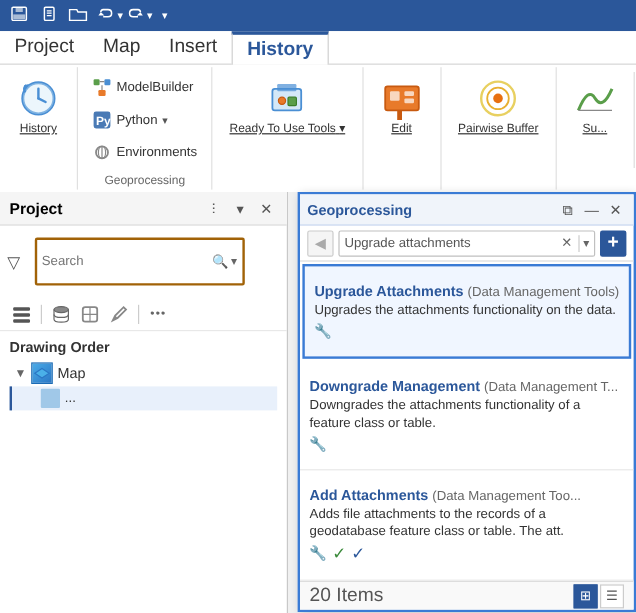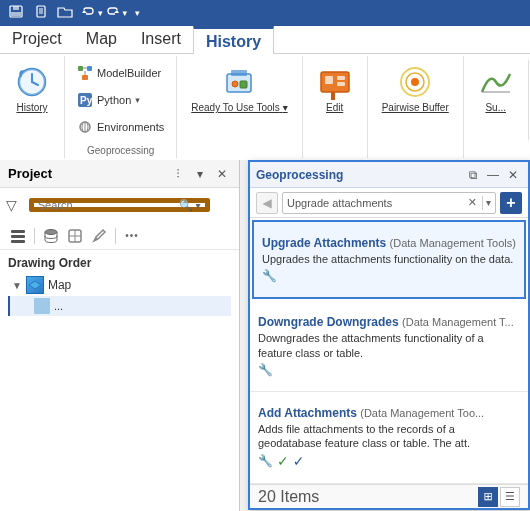--- a/index.html
+++ b/index.html
@@ -161,24 +161,24 @@
     .panel-icon-btn {
       width: 18px; height: 18px;
       display: flex; align-items: center; justify-content: center;
       cursor: pointer; color: #555;
       font-size: 12px;
     }
     .search-bar {
       display: flex;
       align-items: center;
       margin: 6px 8px;
-      border: 5px solid #a16207;
+      border: 2px solid #a16207;
       background: #fff;
       border-radius: 2px;
-      height: 14px;
+      height: 40px;
       padding: 0 4px;
     }
     .search-input {
       flex: 1;
       border: none;
       outline: none;
       font-size: 11px;
       color: #333;
       background: transparent;
     }
@@ -659,21 +659,21 @@
           <span class="gp-result-source"> (Data Management Tools)</span>
         </div>
         <div class="gp-result-desc">Upgrades the attachments functionality on the data.</div>
         <div class="gp-result-actions">
           <span class="wrench-icon">🔧</span>
         </div>
       </div>
 
       <div class="gp-result-item">
         <div>
-          <span class="gp-result-title">Downgrade Downgrades</span>
+          <span class="gp-result-title">Downgrade Management</span>
           <span class="gp-result-source"> (Data Management T...</span>
         </div>
         <div class="gp-result-desc">Downgrades the attachments functionality of a feature class or table.</div>
         <div class="gp-result-actions">
           <span class="wrench-icon">🔧</span>
         </div>
       </div>
 
       <div class="gp-result-item">
         <div>

